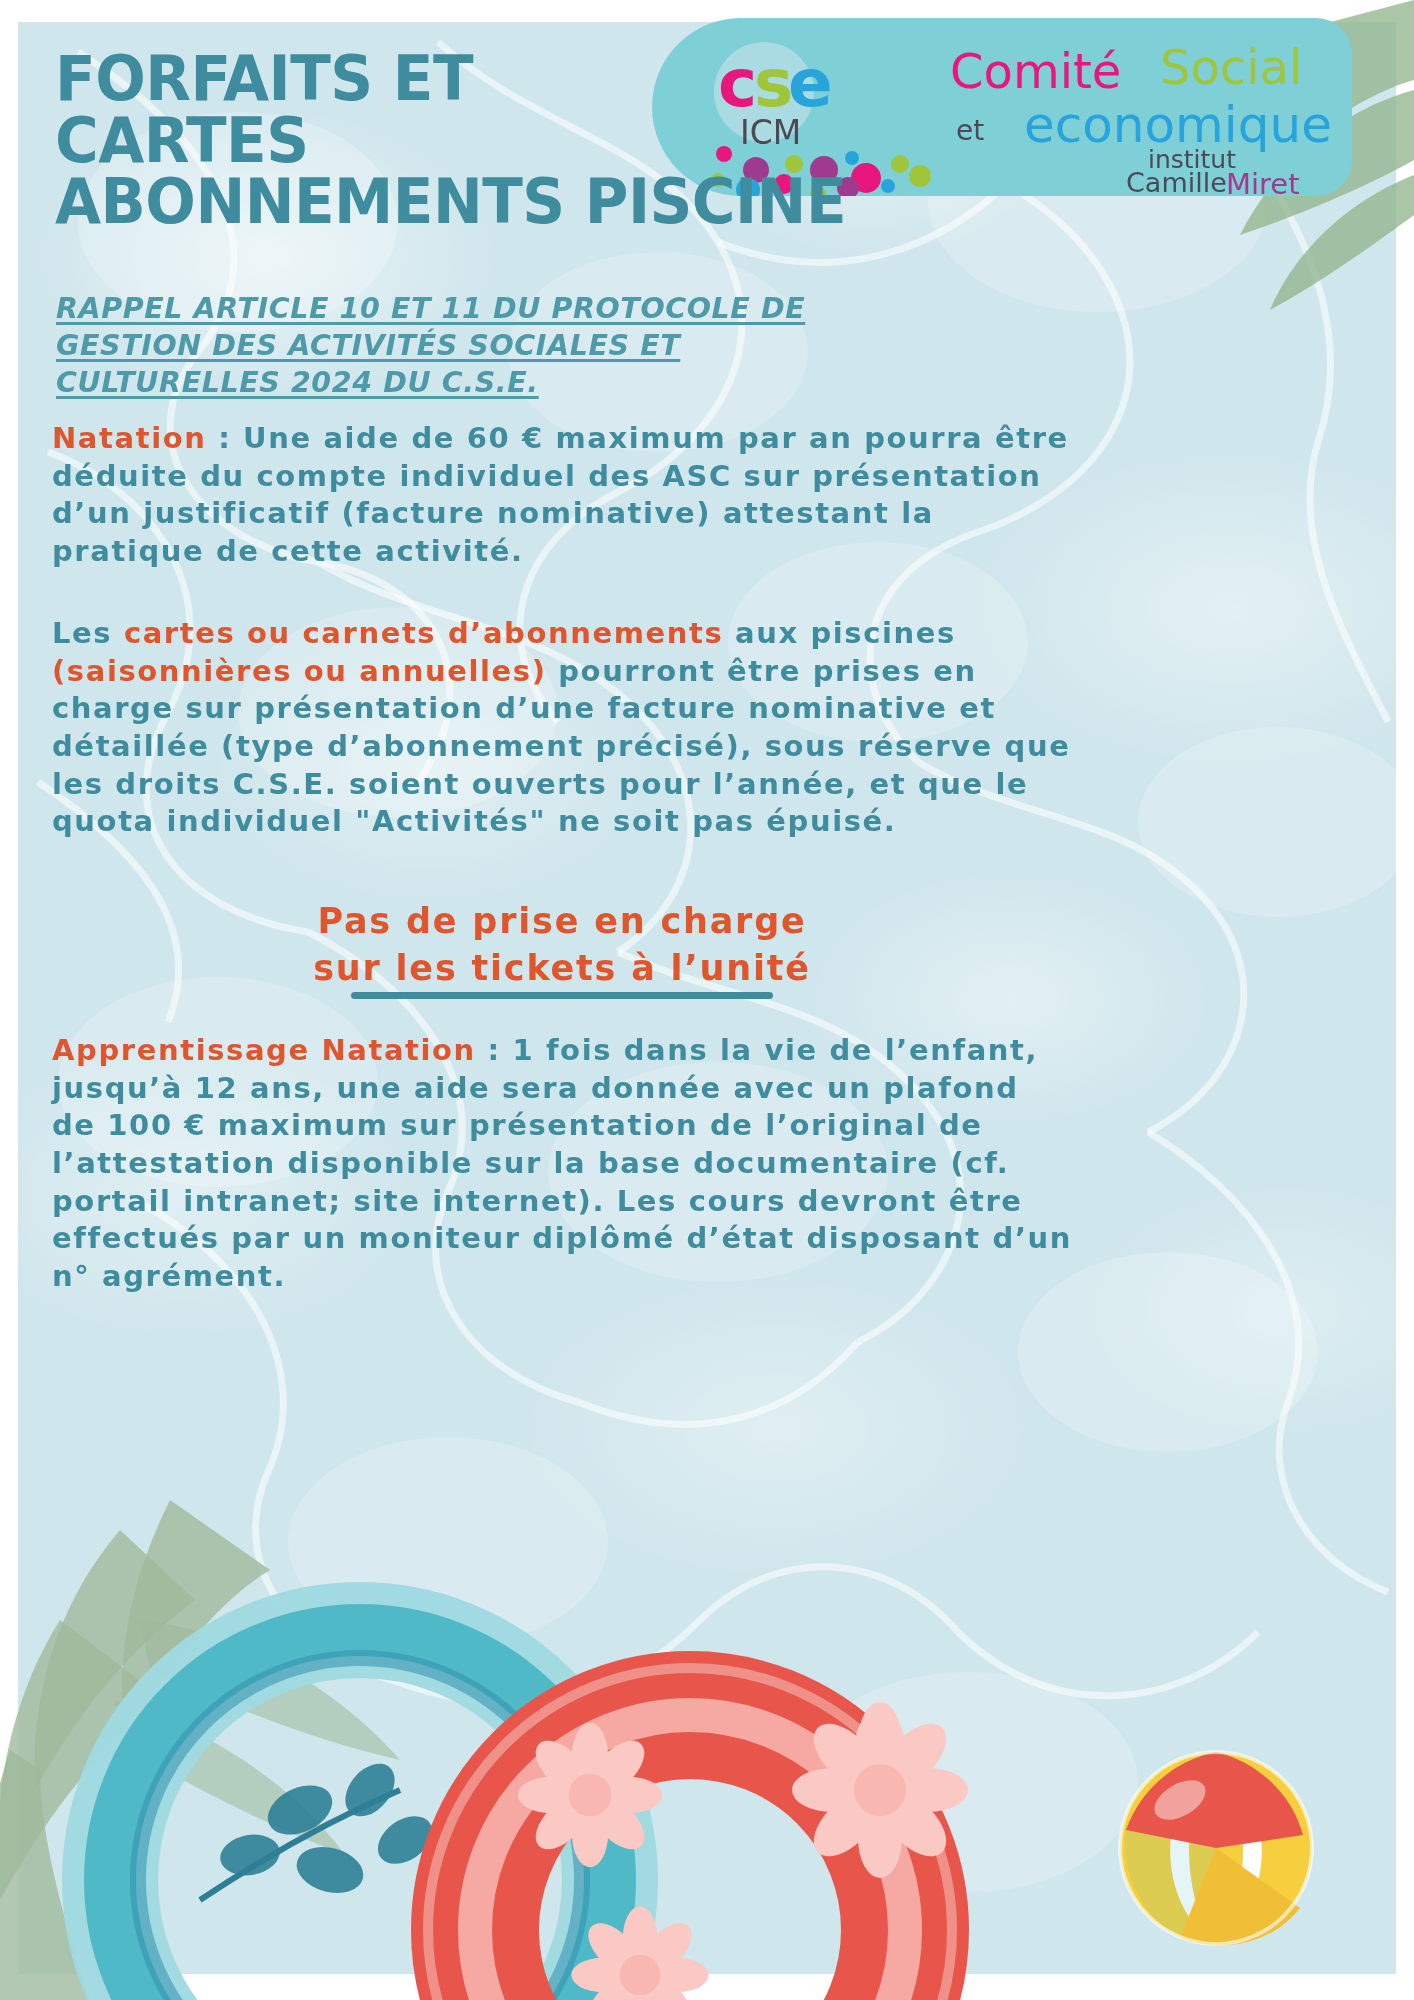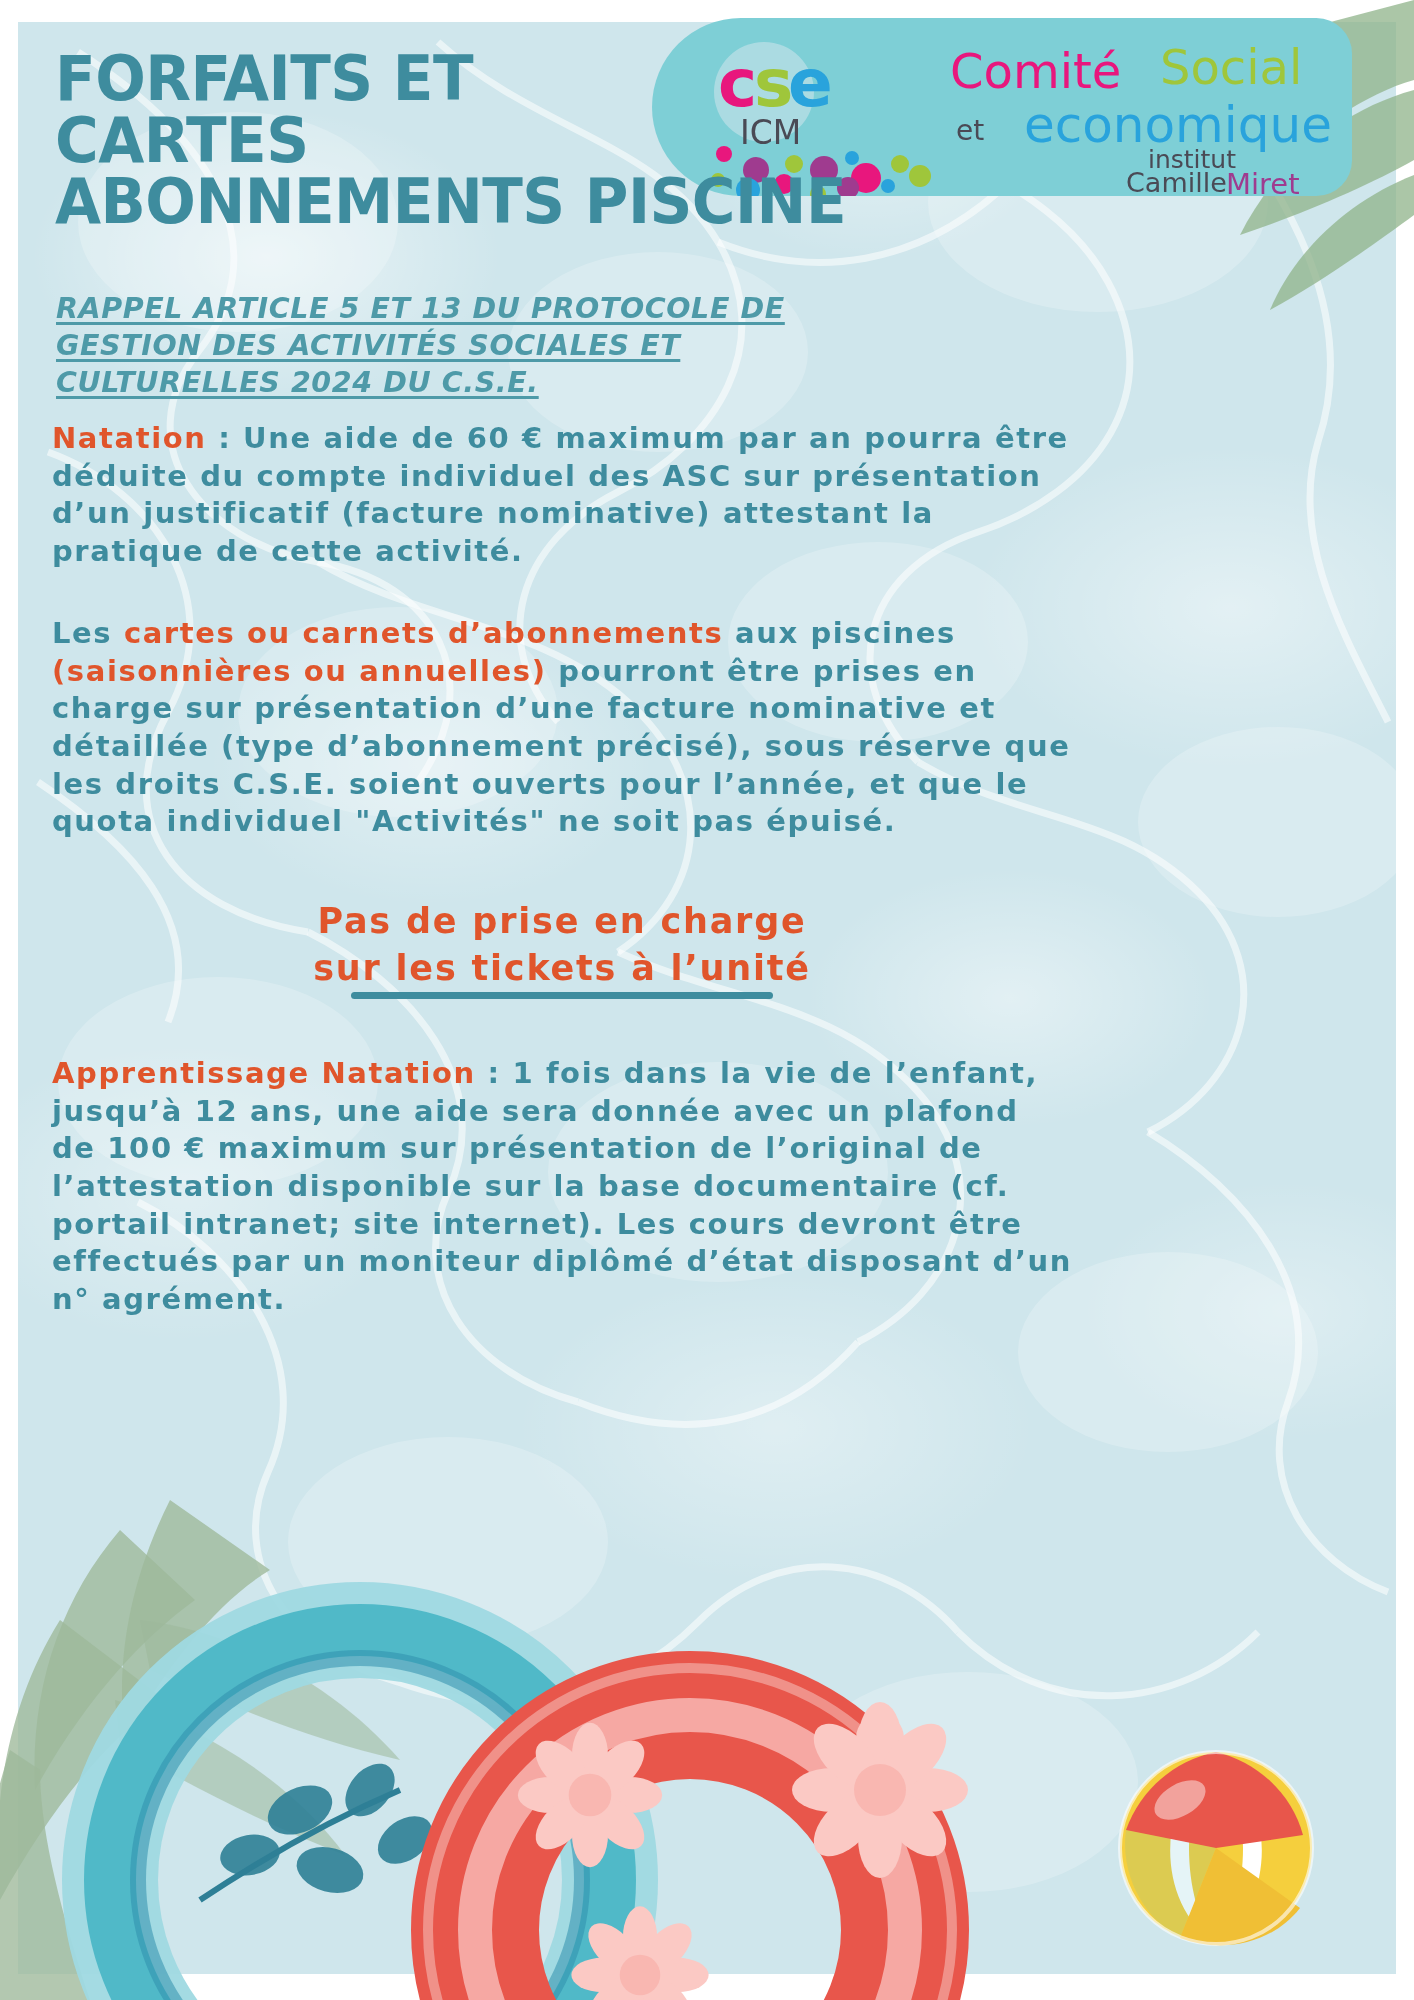--- a/index.html
+++ b/index.html
@@ -101,21 +101,21 @@
     font-family:"DejaVu Sans", sans-serif;
   }
   .centered div{white-space:nowrap;}
   .divider{
     position:absolute;
     left:351px;top:992px;
     width:422px;height:7px;
     background:#3e8c9e;
     border-radius:4px;
   }
-  .p3{top:1055px;}
+  .p3{top:1032px;}
   
   .deco{position:absolute;left:0;top:0;width:1414px;height:2000px;pointer-events:none;}
 </style>
 </head>
 <body>
 
 <div class="poster">
 
   <div class="water">
     <svg class="caustics" viewBox="0 0 1378 1952" preserveAspectRatio="none">
@@ -280,21 +280,21 @@
     </svg>
   </div>
 
   <div class="title">
     <div>FORFAITS ET</div>
     <div>CARTES</div>
     <div>ABONNEMENTS PISCINE</div>
   </div>
 
   <div class="subtitle">
-    <span>RAPPEL ARTICLE 5 ET 13 DU PROTOCOLE DE</span>
+    <span>RAPPEL ARTICLE 10 ET 11 DU PROTOCOLE DE</span>
     <span>GESTION DES ACTIVITÉS SOCIALES ET</span>
     <span>CULTURELLES 2024 DU C.S.E.</span>
   </div>
 
   <div class="body-text p1"><span class="hl">Natation</span><span> : Une aide de 60 € maximum par an pourra être déduite du compte individuel des ASC sur présentation d’un justificatif (facture nominative) attestant la pratique de cette activité.</span></div>
 
   <div class="body-text p2"><span>Les </span><span class="hl">cartes ou carnets d’abonnements</span><span> aux piscines </span><span class="hl">(saisonnières ou annuelles)</span><span> pourront être prises en charge sur présentation d’une facture nominative et détaillée (type d’abonnement précisé), sous réserve que les droits C.S.E. soient ouverts pour l’année, et que le quota individuel "Activités" ne soit pas épuisé.</span></div>
 
   <div class="centered">
     <div>Pas de prise en charge</div>

